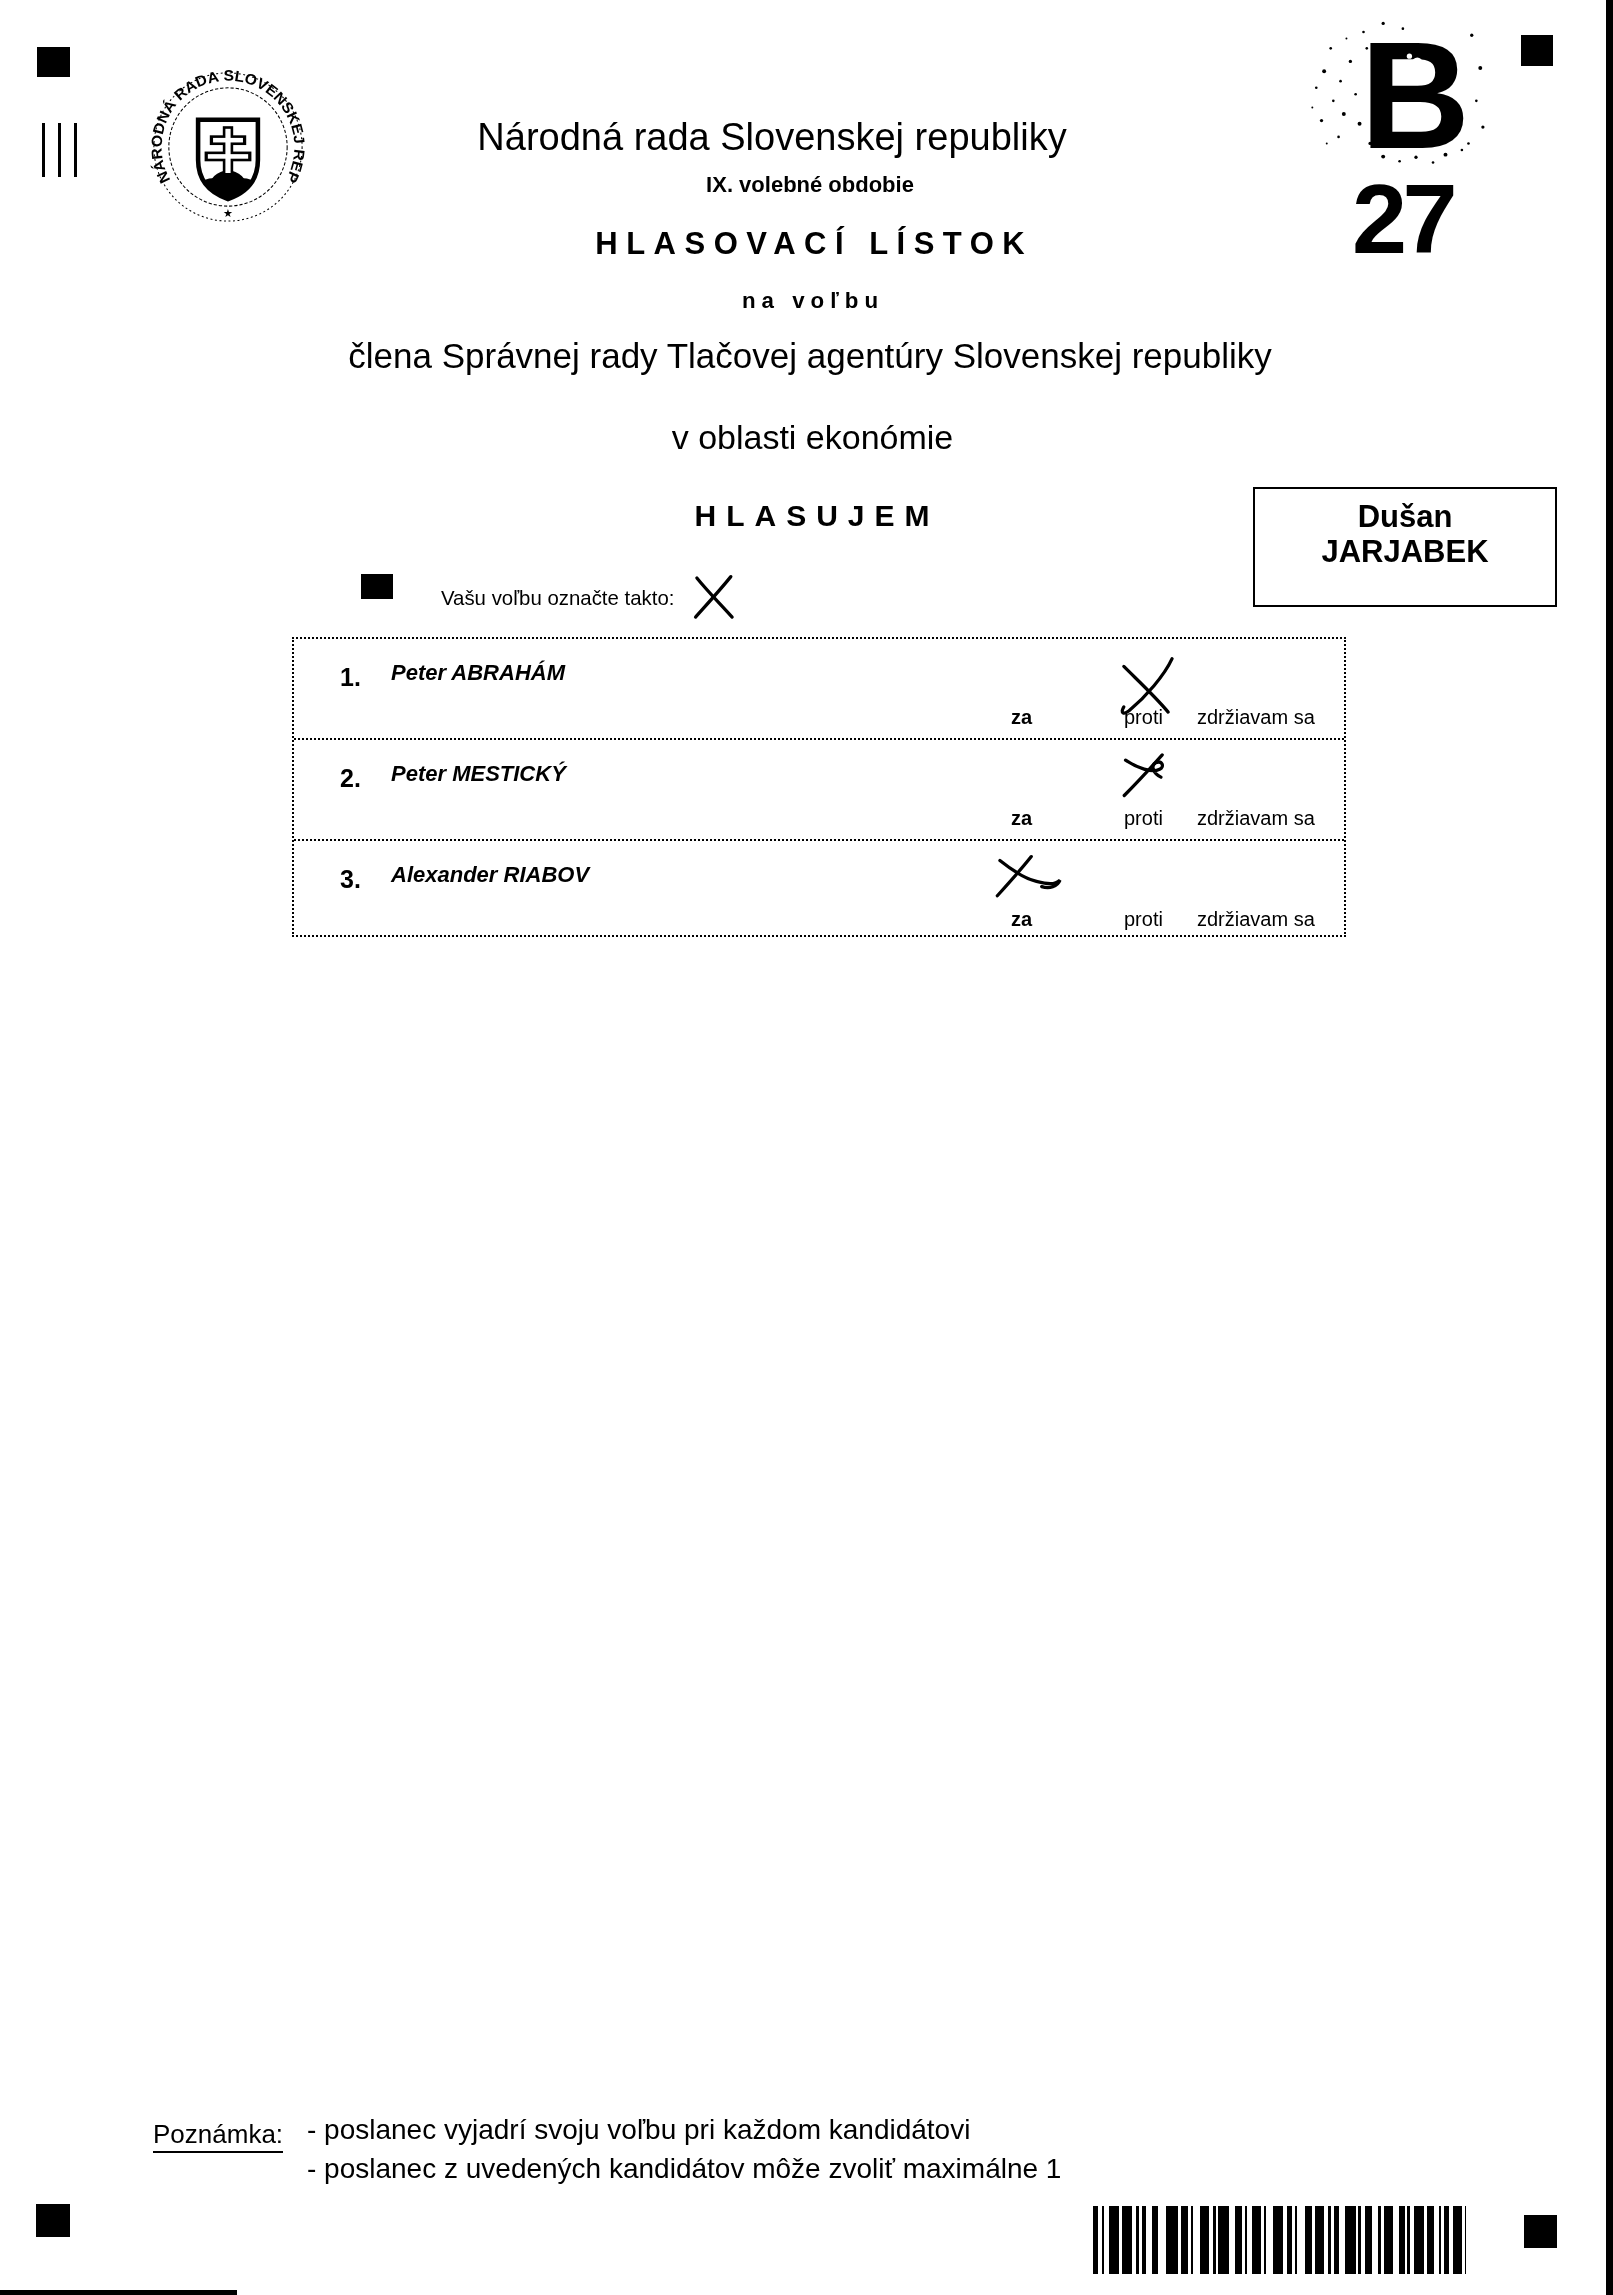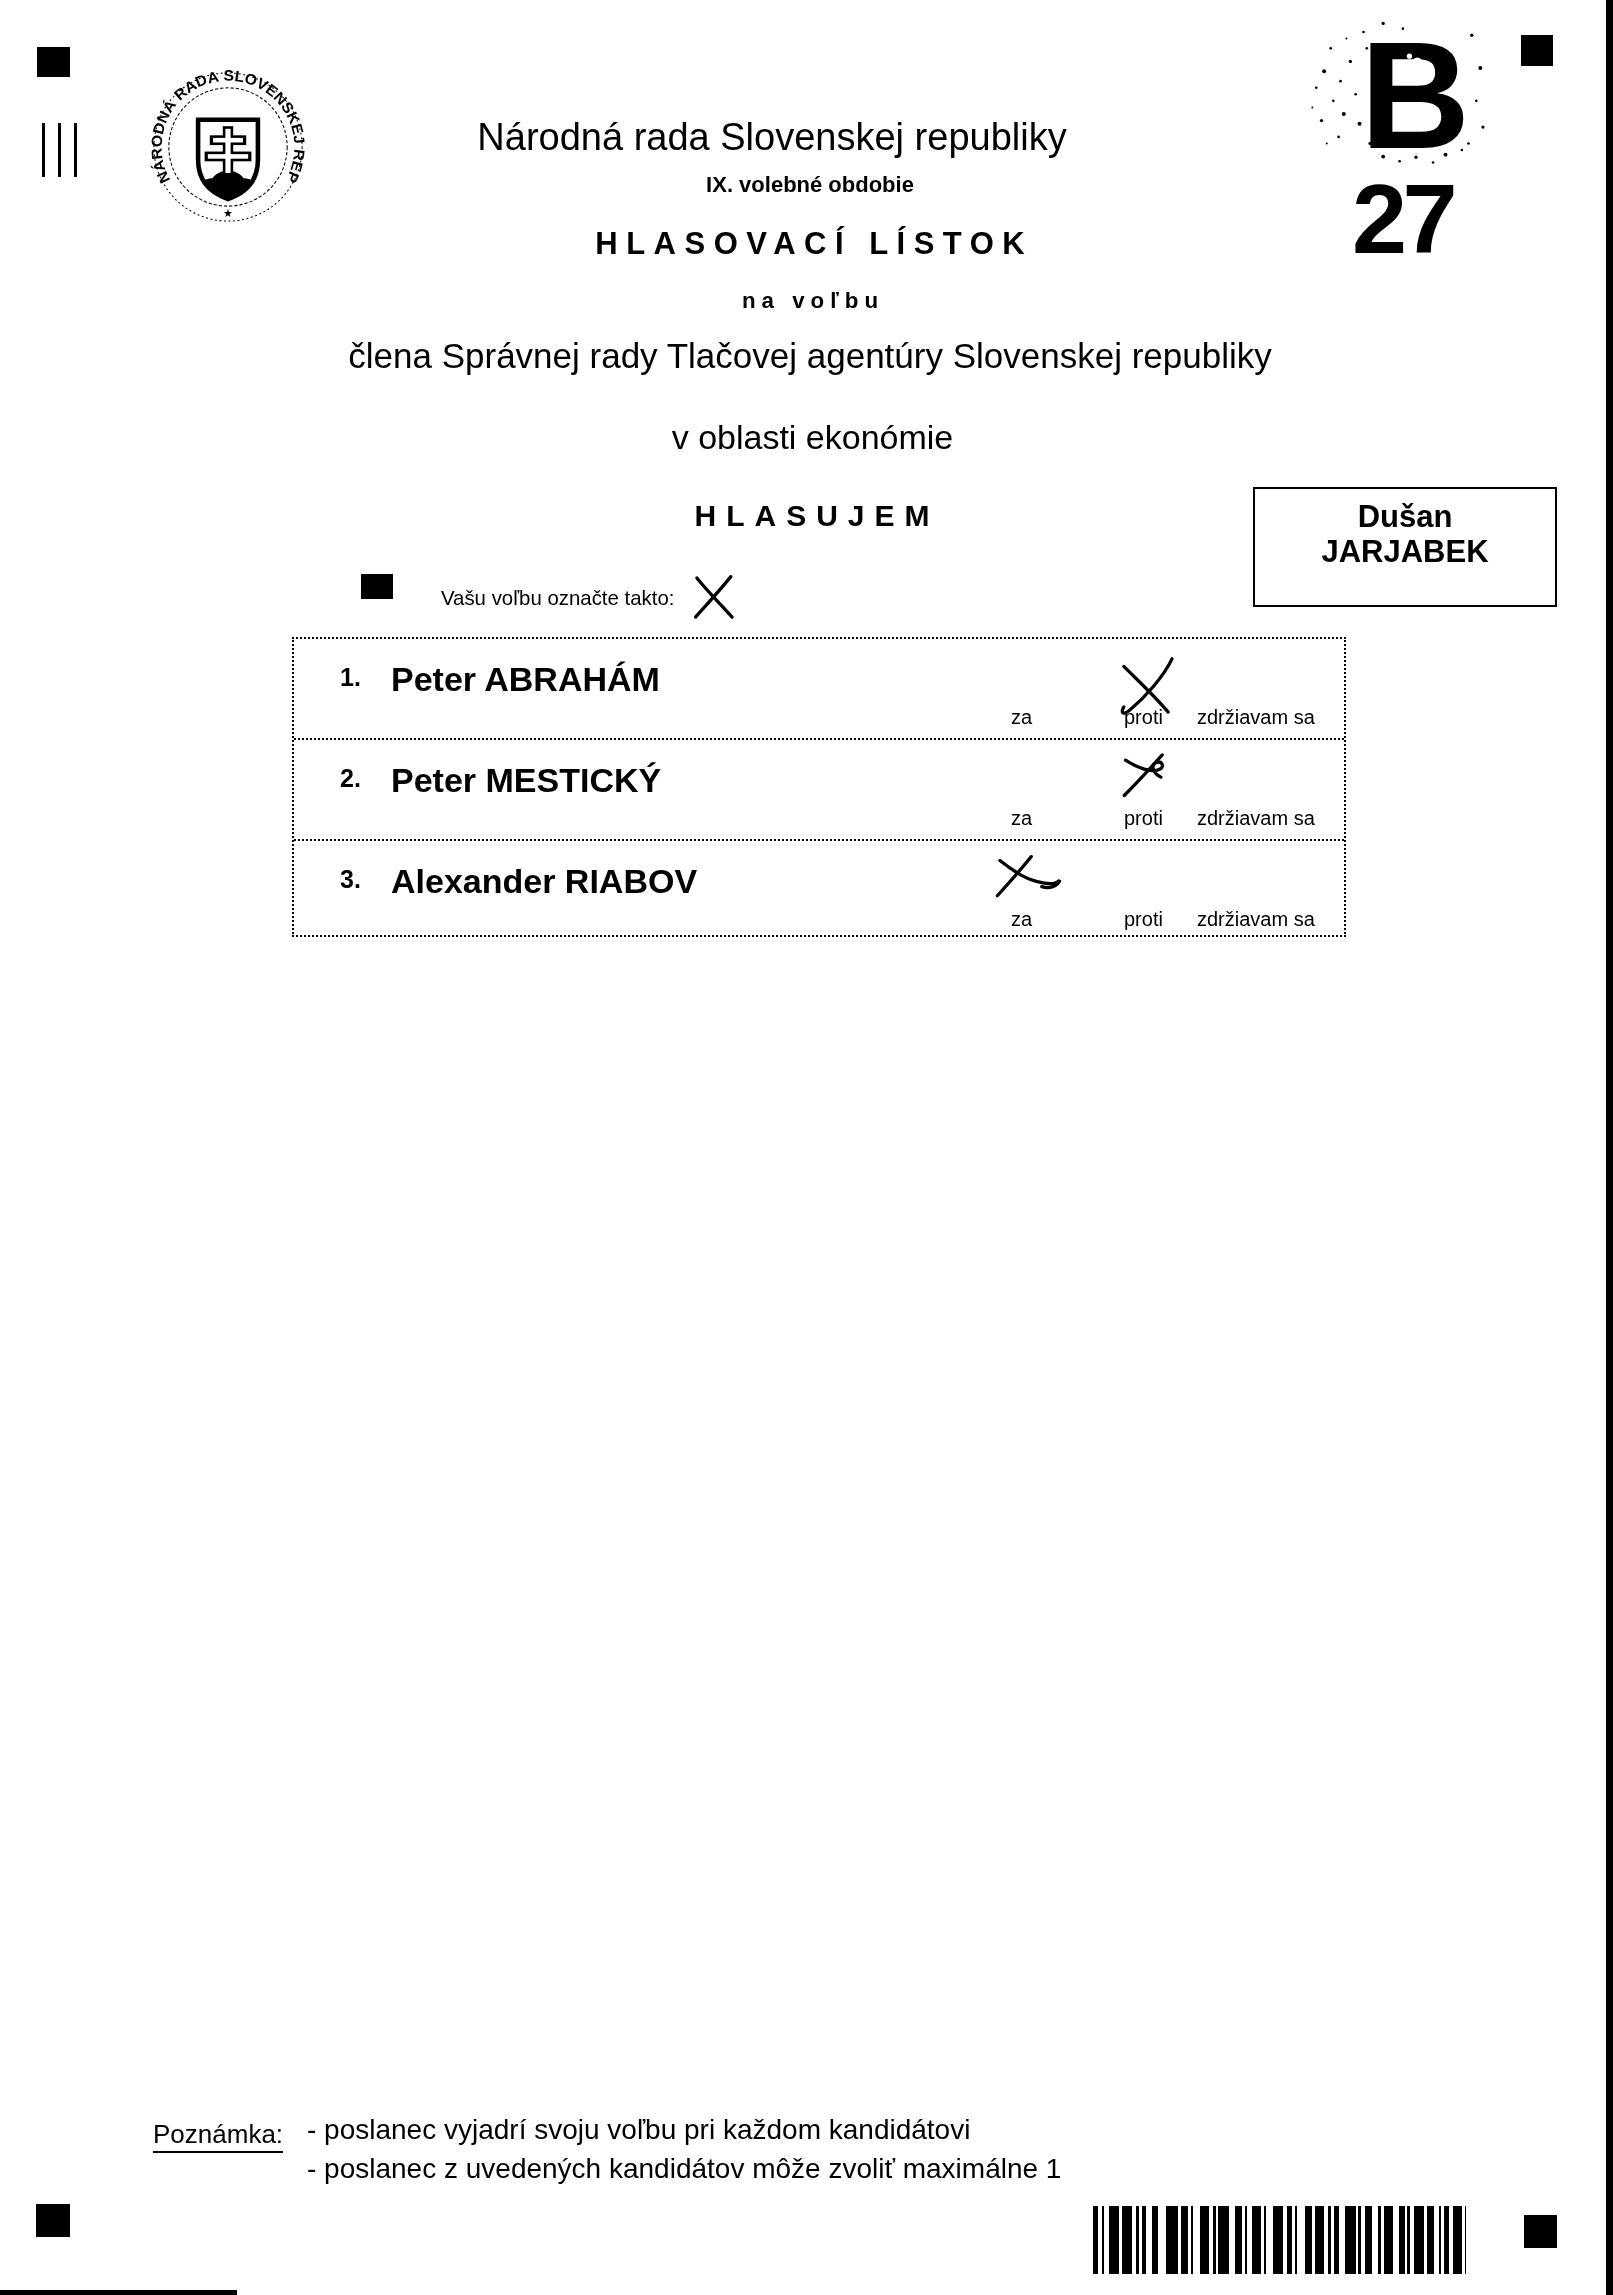--- a/index.html
+++ b/index.html
@@ -43,23 +43,23 @@
   
   .instr-square{left:361px;top:574px;width:32px;height:25px;}
   .instr-label{left:441px;top:587px;font-size:20.4px;}
   .example-x{left:690px;top:574px;width:49px;height:47px;}
 
   
   .cand-box{left:292px;top:637px;width:1054px;height:300px;border:2px dotted #000;box-sizing:border-box;}
   .cand-row{position:relative;height:99px;}
   .cand-row.sep{border-bottom:2px dotted #000;}
   .cand-num{position:absolute;left:46px;top:24px;font-size:25px;font-weight:bold;}
-  .cand-name{position:absolute;left:97px;top:21px;font-size:34px;font-weight:bold;}
+  .cand-name{position:absolute;left:97px;top:21px;font-size:22px;font-weight:bold;font-style:italic;}
   .opt{position:absolute;bottom:9.2px;font-size:20px;}
-  .opt-za{left:717px;}
+  .opt-za{left:717px;font-weight:bold;}
   .opt-proti{left:830px;}
   .opt-zdrz{left:903px;}
 
   
   .mark{stroke:#000;stroke-width:5;fill:none;stroke-linecap:round;}
   .mark1{left:1112px;top:656px;width:68px;height:60px;}
   .mark2{left:1119px;top:752px;width:55px;height:49px;}
   .mark3{left:992px;top:854px;width:72px;height:47px;}
 
   

